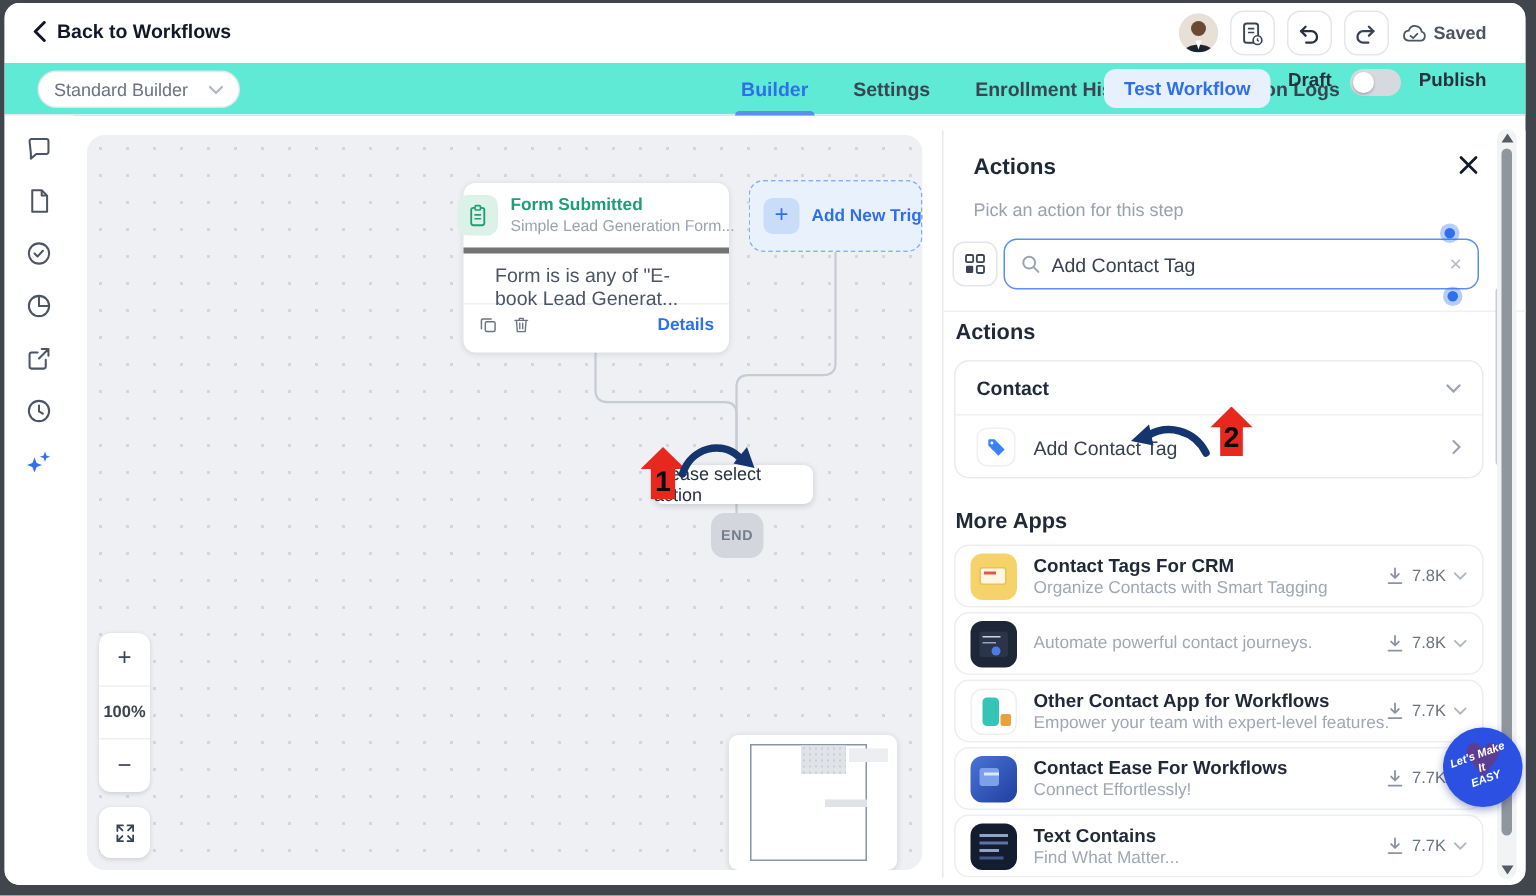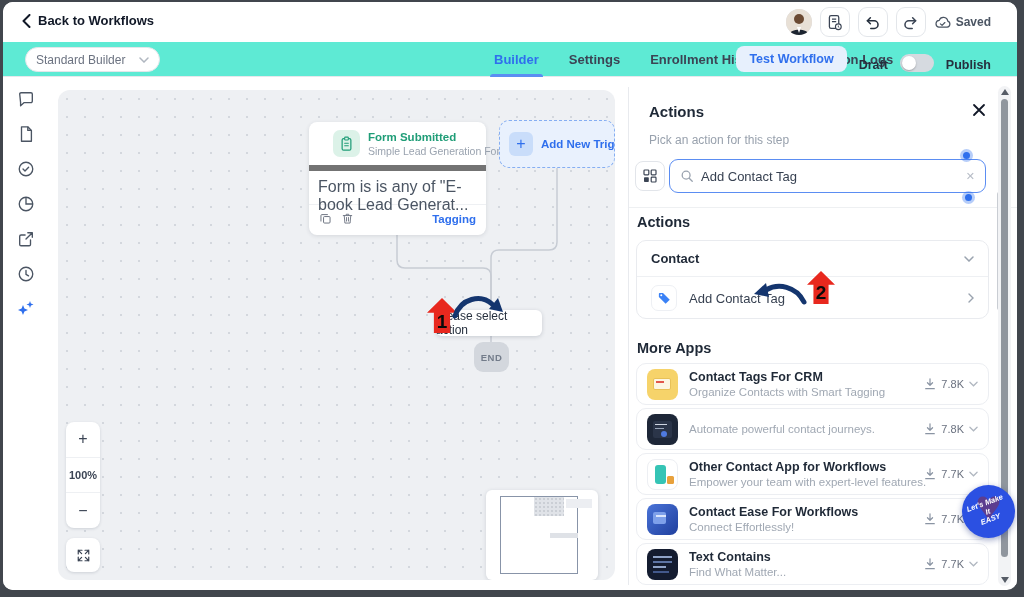--- a/index.html
+++ b/index.html
@@ -17,40 +17,40 @@
   .avatar { width:26px; height:26px; border-radius:50%; overflow:hidden; background:#d8dee6; flex:0 0 auto; cursor:pointer; }
   .saved { display:flex; align-items:center; gap:5px; font-size:12px; color:#4b5563; font-weight:bold; }
 
   
   .h2 { position:absolute; left:0; top:40px; right:0; height:35px; background:#5eead4; border-bottom:1px solid #e6e8ec; }
   .sb { position:absolute; left:22px; top:5px; height:25px; padding:0 10px; border:1px solid #e3e6ea; border-radius:13px; display:flex; align-items:center; gap:14px; font-size:12px; color:#6b7280; background:#fff; cursor:pointer; }
   .tabs { position:absolute; left:50%; top:0; transform:translateX(-4%); display:flex; gap:30px; height:35px; }
   .tab { font-size:13px; color:#3b4454; font-weight:bold; display:flex; align-items:center; position:relative; cursor:pointer; }
   .tab.active { color:#2f6fed; }
   .tab.active::after { content:""; position:absolute; left:-4px; right:-4px; bottom:0; height:3px; background:#5b8df2; border-radius:3px 3px 0 0; }
-  .h2r { position:absolute; right:26px; top:4px; display:flex; align-items:flex-end; gap:12px; }
+  .h2r { position:absolute; right:26px; top:4px; display:flex; align-items:flex-start; gap:12px; }
   .tw-btn { background:#e7f0fd; color:#2f6fed; font-size:12.5px; font-weight:bold; border:none; border-radius:8px; padding:6px 13px; cursor:pointer; }
   .dp-label { font-size:12.5px; font-weight:bold; color:#26303e; }
   .toggle { width:34px; height:18px; border-radius:9px; background:#d6dae0; position:relative; cursor:pointer; }
   .knob { position:absolute; left:2px; top:2px; width:14px; height:14px; border-radius:50%; background:#fff; box-shadow:0 1px 2px rgba(0,0,0,.25); }
 
   
   .sidebar { position:absolute; left:0; top:75px; bottom:0; width:46px; background:#fff; display:flex; flex-direction:column; align-items:center; padding-top:13px; gap:17px; }
   .s-icon { width:18px; height:18px; color:#4b5563; cursor:pointer; }
 
   
   .canvas { position:absolute; left:55px; top:88px; width:557px; height:490px; background:#eef0f3; border-radius:12px;
     background-image:radial-gradient(circle,#d3d7dd 1.2px, transparent 1.3px); background-size:18px 18px; overflow:hidden; }
   .edges { position:absolute; left:0; top:0; width:557px; height:490px; pointer-events:none; }
   .node-form { position:absolute; left:251px; top:32px; width:177px; height:113px; background:#fff; border-radius:8px; box-shadow:0 1px 4px rgba(30,40,60,.12); cursor:pointer; }
-  .nf-head { display:flex; align-items:center; gap:8px; padding:8px 24px; border-bottom:6px solid #737373; }
+  .nf-head { display:flex; align-items:center; gap:8px; padding:8px 24px; border-bottom:4px solid #737373;justify-content:center; }
   .nf-ic { width:27px; height:27px; border-radius:7px; background:#dcf2e8; display:flex; align-items:center; justify-content:center; flex:0 0 auto; }
   .nf-t { font-size:11.5px; font-weight:bold; color:#1f9d77; }
   .nf-s { font-size:10.5px; color:#9aa3af; margin-top:2px; white-space:nowrap; }
-  .nf-body { padding:7px 9px; font-size:16px; color:#4b5563; border-bottom:1px solid #eef0f3; height:34px; }
+  .nf-body { padding:7px 21px; font-size:13px; color:#4b5563; border-bottom:1px solid #eef0f3; height:34px; }
   .nf-foot { display:flex; align-items:center; gap:9px; padding:7px 10px; color:#6b7280; }
   .nf-details { margin-left:auto; font-size:11.5px; font-weight:bold; color:#2f6fed; cursor:pointer; }
   .node-trigger { position:absolute; left:441px; top:30px; width:116px; height:48px; background:#e9f1fd; border:1.5px dashed #85aef2; border-radius:10px; display:flex; align-items:center; gap:8px; padding:0 9px; cursor:pointer; }
   .plus-box { width:24px; height:24px; border-radius:6px; background:#c9ddfa; color:#2f6fed; font-size:16px; display:flex; align-items:center; justify-content:center; flex:0 0 auto; }
   .nt-label { font-size:11.5px; font-weight:bold; color:#2f6fed; white-space:nowrap; }
   .sel-action { position:absolute; left:378px; top:220px; width:106px; height:26px; background:#fff; border-radius:6px; box-shadow:0 1px 4px rgba(30,40,60,.18); display:flex; align-items:center; justify-content:center; font-size:12px; color:#26303e; cursor:pointer; }
   .end-badge { position:absolute; left:416px; top:252px; width:35px; height:30px; background:#d3d7dd; border-radius:9px; display:flex; align-items:center; justify-content:center; font-size:9.5px; font-weight:bold; color:#737c8a; letter-spacing:.5px; }
   .marker { position:absolute; width:30px; height:35px; background:#e8281e; clip-path:polygon(50% 0%,100% 42%,77% 42%,77% 100%,23% 100%,23% 42%,0% 42%); display:flex; align-items:flex-end; justify-content:center; font-size:19px; font-weight:bold; color:#0b0b0b; filter:drop-shadow(0 0 1px #7a0c06); z-index:40; }
   .marker span { line-height:1; padding-bottom:2px; }
   .m1 { left:369px; top:208px; }
@@ -264,21 +264,21 @@
           <svg width="13" height="13" viewBox="0 0 20 20">
               <rect x="7" y="7" width="10" height="10" rx="1.5" fill="none" stroke="currentColor" stroke-width="1.5"></rect>
               <path d="M13 4H4.5A1.5 1.5 0 0 0 3 5.5V14" fill="none" stroke="currentColor" stroke-width="1.5" stroke-linecap="round"></path>
             </svg>
         </span>
         <span>
           <svg width="13" height="13" viewBox="0 0 20 20">
               <path d="M3.5 5.5h13M8 5V3.5h4V5M5 5.5l1 11.5h8l1-11.5M8.5 8.5v5.5M11.5 8.5v5.5" fill="none" stroke="currentColor" stroke-width="1.4" stroke-linecap="round" stroke-linejoin="round"></path>
             </svg>
         </span>
-        <span class="nf-details">Tagging</span>
+        <span class="nf-details">Details</span>
       </div>
     </div>
 
     <div class="node-trigger">
       <div class="plus-box">+</div>
       <div class="nt-label">Add New Trigger</div>
     </div>
 
     <div class="sel-action">Please select action</div>
     <div class="end-badge">END</div>

